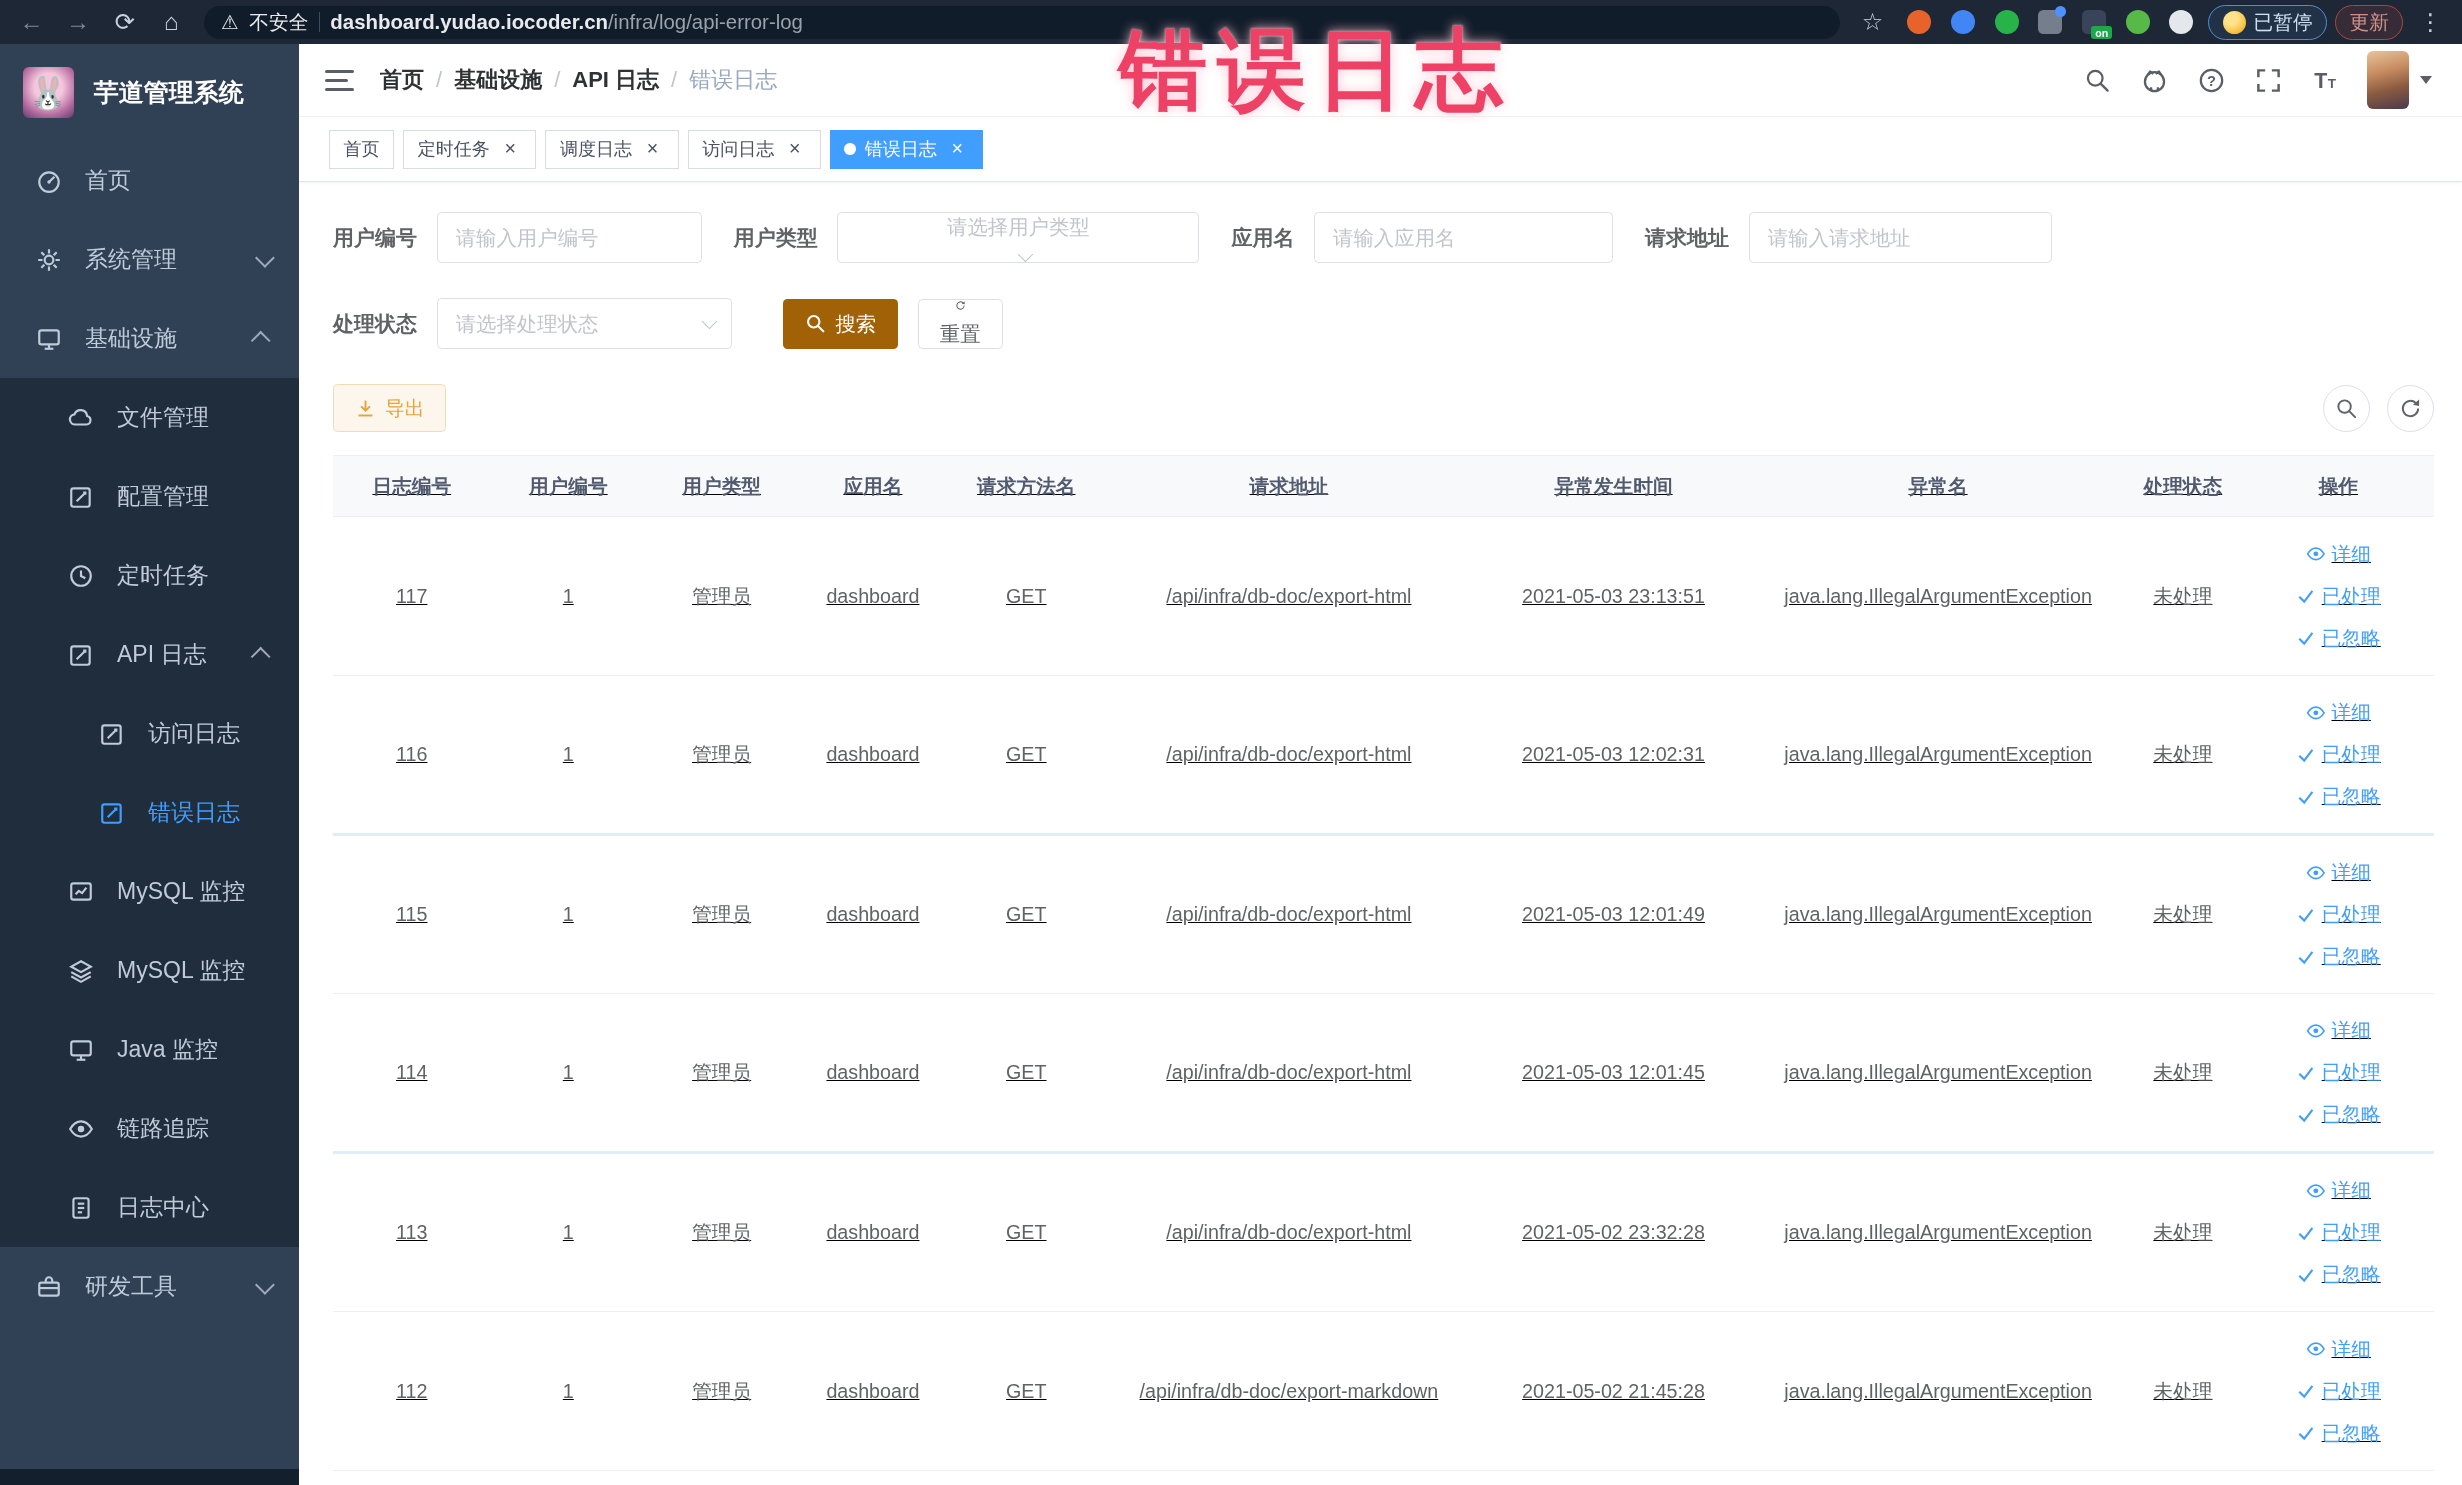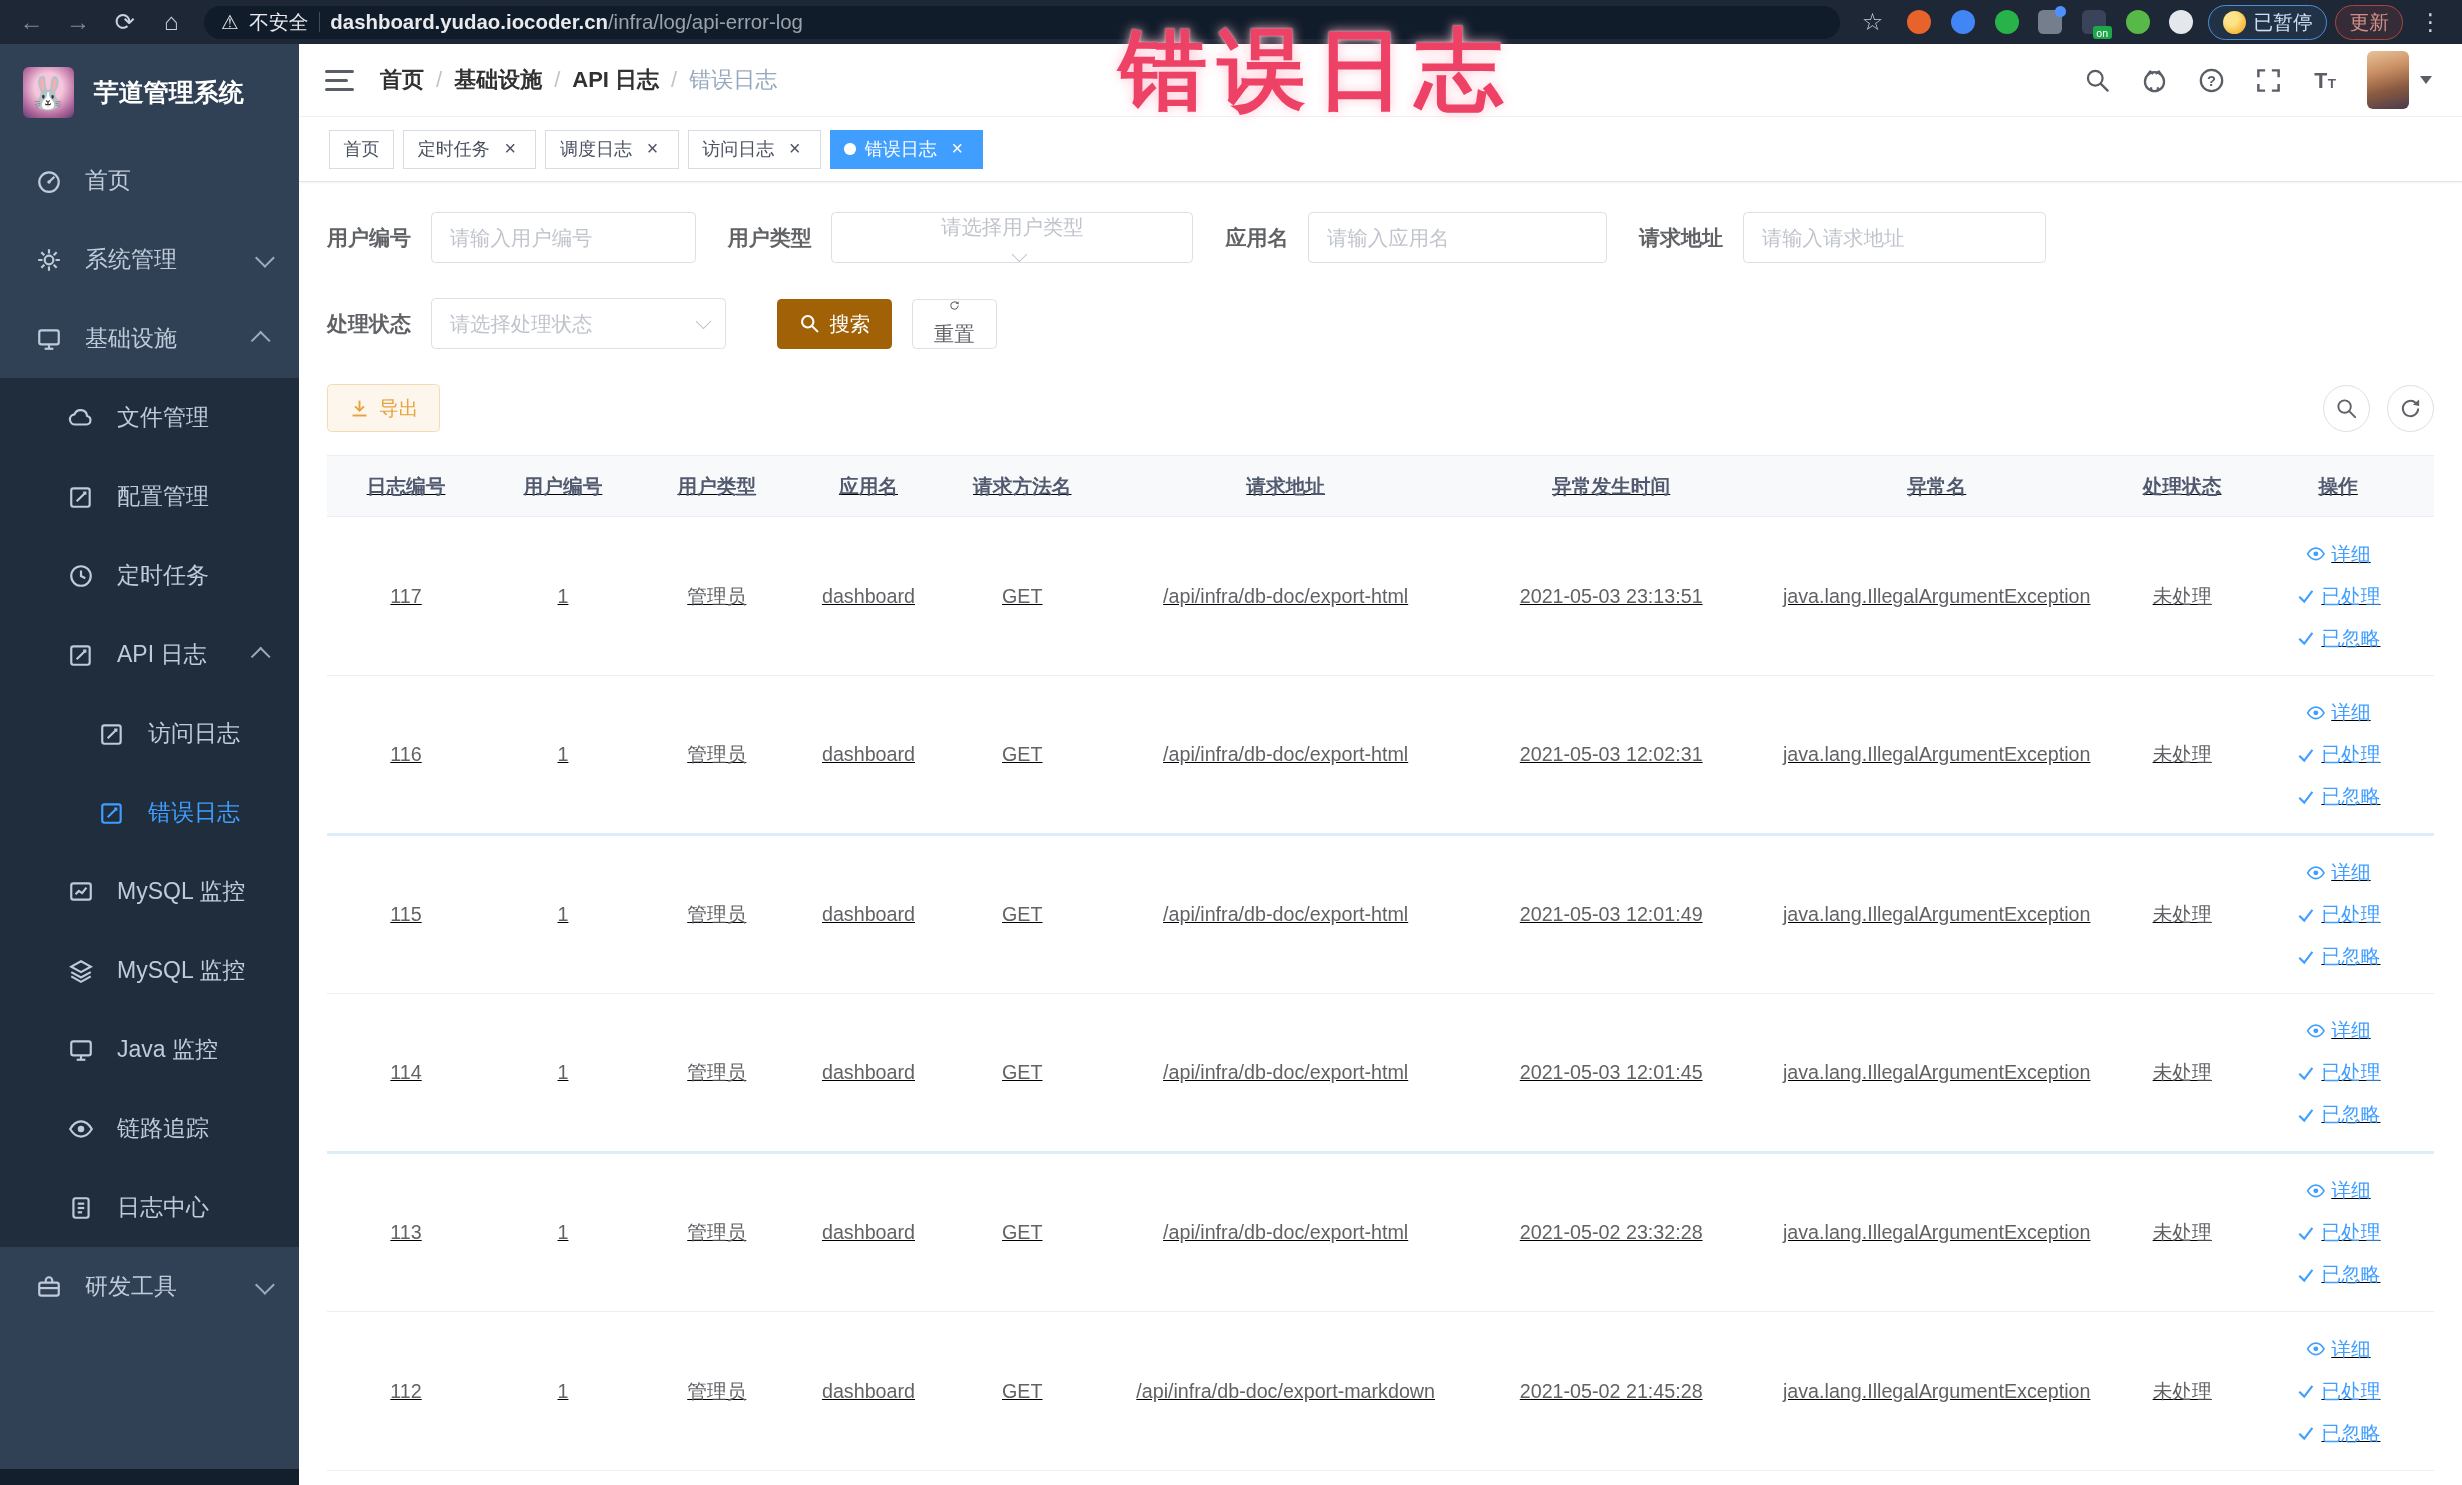--- a/index.html
+++ b/index.html
@@ -21,21 +21,21 @@
   .sec-label { color:#e8eaed; font-size:19.7px; white-space:nowrap; }
   .omni-sep { width:0.8px; height:19.7px; background:#3e4c5e; }
   .url { font-size:20.4px; white-space:nowrap; overflow:hidden; }
   .url b { color:#e8eaed; font-weight:700; }
   .url i { color:#99a2ac; font-style:normal; }
   .ext-icons { display:flex; align-items:center; gap:16.7px; margin:0 6px; }
   .ext { width:27px; height:27px; position:relative; display:grid; place-items:center; cursor:pointer; flex:none; }
   .ext .shape { width:24px; height:24px; border-radius:50%; }
   .ext .shape.square { border-radius:5.3px; }
   .ext .badge { position:absolute; right:-4.5px; bottom:-3.8px; background:#1ea84c; color:#fff; font-size:10.6px;
-    padding:0.8px 3.8px; border-radius:3px; font-weight:400; }
+    padding:0.8px 3.8px; border-radius:3px; font-weight:700; }
   .ext .dot-badge { position:absolute; right:-2.3px; top:-2.3px; width:10.6px; height:10.6px; border-radius:50%; }
   .chip { height:35px; border-radius:18px; display:flex; align-items:center; gap:7.6px; padding:0 13.6px;
     font-size:19.7px; cursor:pointer; white-space:nowrap; flex:none; }
   .chip-paused { border:1.5px solid #4a8fd8; color:#cfe0f6; background:rgba(74,143,216,.10); }
   .emoji-dot { width:23px; height:23px; border-radius:50%;
     background:radial-gradient(circle at 35% 32%, #ffe38a 0 30%, #f7bd3e 70%, #e59a1c); }
   .chip-update { border:1.5px solid #a8473d; color:#d09089; background:rgba(168,71,61,.18); }
   .kebab { font-size:23px; }
 
   
@@ -86,21 +86,21 @@
   .tags-bar { height:65px; flex:none; display:flex; align-items:center; gap:9px; padding:0 30px;
     border-bottom:0.8px solid #dfe4ea; box-shadow:0 1.5px 3px rgba(0,21,41,.04); }
   .tag { height:39px; border:0.8px solid #d8dce5; background:#fff; color:#495060; font-size:18px;
     display:flex; align-items:center; gap:9px; padding:0 13.6px; cursor:pointer; white-space:nowrap; }
   .tag .tag-dot { width:11.4px; height:11.4px; border-radius:50%; background:#fff; }
   .tag .tag-close { font-size:19.7px; line-height:1; width:23px; height:23px; border-radius:50%;
     display:grid; place-items:center; }
   .tag.active { background:#409EFF; border-color:#409EFF; color:#fff; }
 
   
-  .content { flex:1; padding:30px 28px 8px 28px; overflow:hidden; }
+  .content { flex:1; padding:30px 28px 8px 28px; overflow:hidden;margin-left:6px; }
   .filter-row { display:flex; align-items:center; margin-bottom:35px; }
   .f-item { display:flex; align-items:center; margin-right:32px; }
   .f-label { font-size:21px; font-weight:700; color:#606266; margin-right:19.7px; white-space:nowrap; }
   .ctrl { height:51px; border:0.8px solid #dcdfe6; border-radius:4.5px; background:#fff; display:flex;
     align-items:center; padding:0 18px; font-size:20.4px; color:#c0c4cc; cursor:text; }
   .ctrl .ph { flex:1; white-space:nowrap; overflow:hidden; }
   .sel-arrow { width:10.6px; height:10.6px; border-right:1.5px solid #c0c4cc; border-bottom:1.5px solid #c0c4cc;
     transform:rotate(45deg) translateY(-3px); flex:none; margin-left:10.6px; }
   .ctrl svg { flex:none; }
   .w-user { width:265px; } .w-type { width:362px;flex-direction:column; } .w-app { width:299px; } .w-url { width:303px; }

